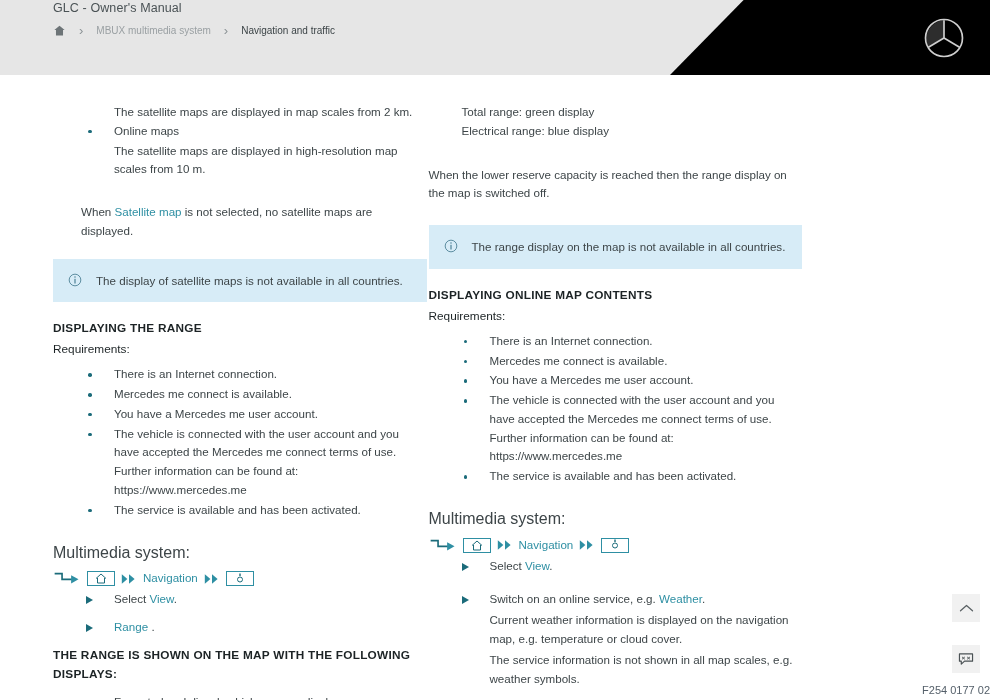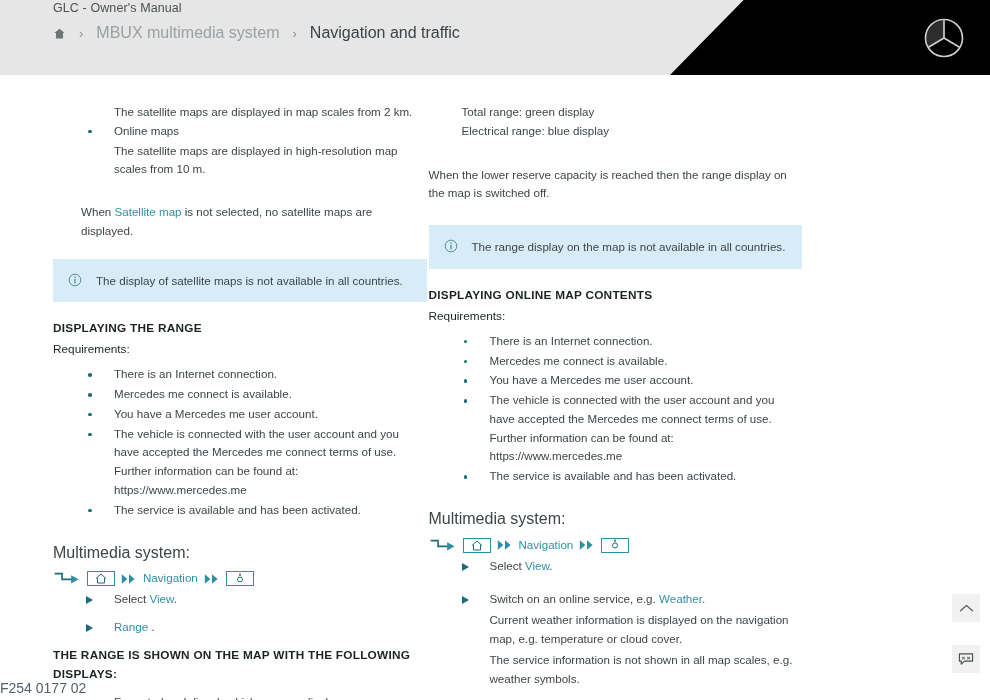--- a/index.html
+++ b/index.html
@@ -55,21 +55,21 @@
   }
   .bc-home { width: 13px; height: 13px; display: block; }
   .bc-sep {
     font-size: 13px;
     color: #8b9295;
     margin: 0 13px;
     line-height: 1;
     font-weight: 300;
   }
   .bc-item {
-    font-size: 16px;
+    font-size: 10px;
     color: #9aa0a3;
   }
   .bc-item.current { color: #3c4447; }
 
   
   .page {
     position: relative;
     width: 990px;
     height: 625px;
     background: #ffffff;
@@ -186,22 +186,22 @@
   .icon-box svg { display: block; }
   .dbl-chev { width: 16px; height: 12px; display: block; }
   .mm-word { font-size: 11.6px; color: #2e8fa3; }
 
   
   .footer-code {
     position: absolute;
     left: 0;
     right: 0;
     bottom: 4px;
-    text-align: left;
-    font-size: 14px;
+    text-align: right;
+    font-size: 11px;
     color: #55606a;
   }
 
   
   .fab {
     position: absolute;
     right: 10px;
     width: 28px;
     height: 28px;
     background: #f1f1f1;

